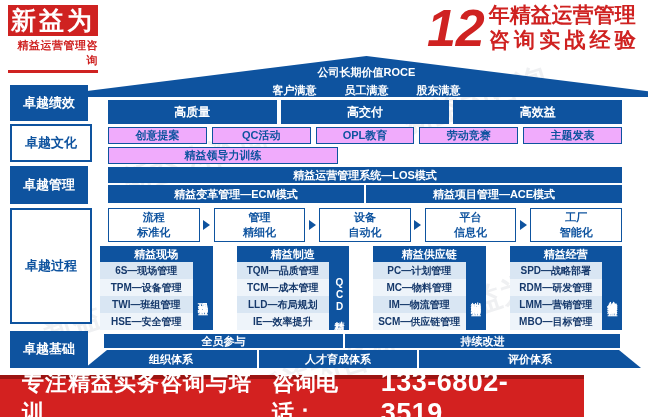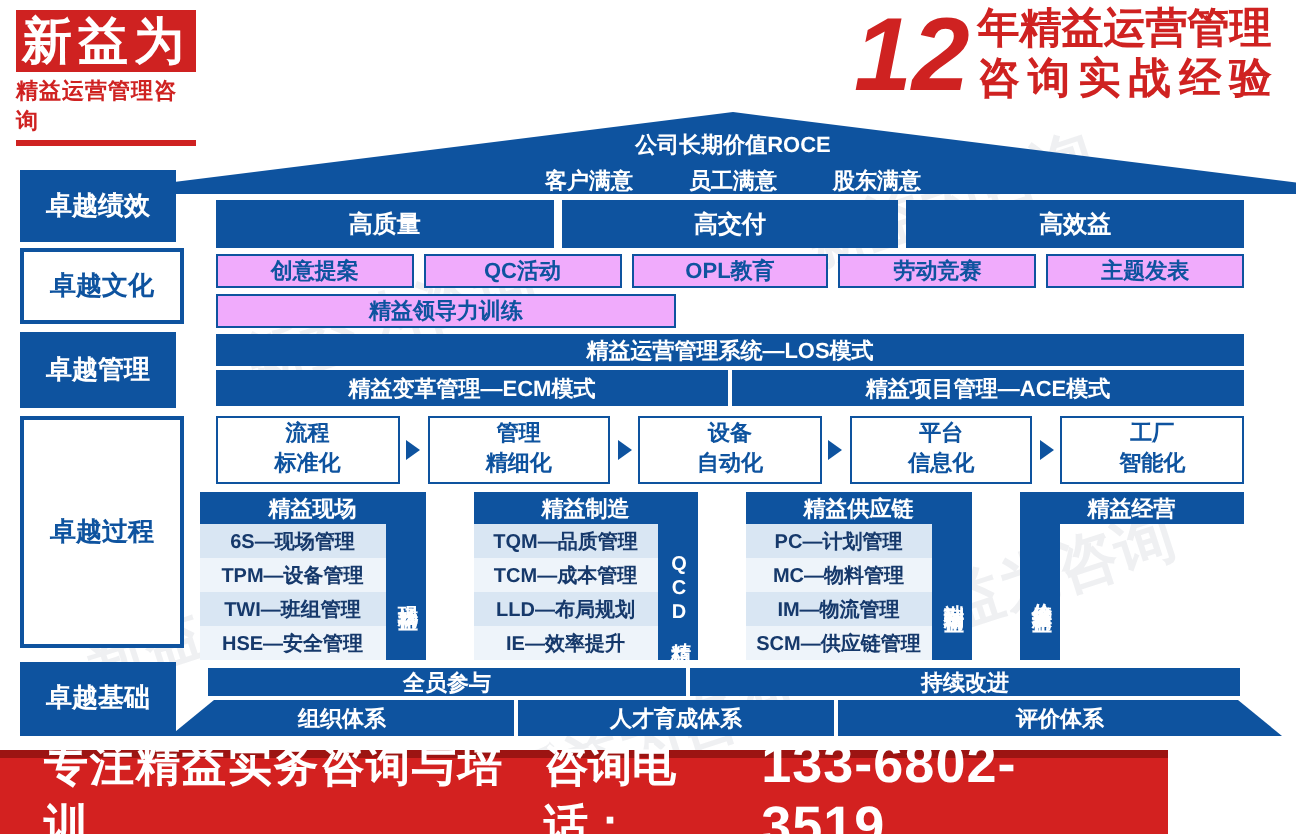--- a/index.html
+++ b/index.html
@@ -9,21 +9,21 @@
     -webkit-font-smoothing:antialiased;
   }
   .abs{position:absolute;}
   .flexc{display:flex;align-items:center;justify-content:center;}
   .wm{position:absolute;color:rgba(140,150,160,0.14);font-size:30px;font-weight:bold;
       transform:rotate(-18deg);white-space:nowrap;pointer-events:none;z-index:0;}
   
   .logo-box{left:8px;top:5px;width:90px;height:31px;background:var(--red,#cf2221);
     color:#fff;font-size:25px;font-weight:bold;letter-spacing:3px;}
   .logo-sub{left:8px;top:38px;width:90px;color:var(--red,#cf2221);font-size:11px;font-weight:bold;
-    text-align:left;border-bottom:3px solid var(--red,#cf2221);padding-bottom:2px;letter-spacing:0.5px;}
+    text-align:right;border-bottom:3px solid var(--red,#cf2221);padding-bottom:2px;letter-spacing:0.5px;}
   .slogan{right:10px;top:2px;display:flex;align-items:center;color:var(--red,#cf2221);}
   .slogan .num{font-size:52px;font-weight:bold;font-style:italic;line-height:1;margin-right:4px;}
   .slogan .lines{display:flex;flex-direction:column;font-weight:bold;font-size:21px;line-height:1.18;}
   .slogan .l2{letter-spacing:4.2px;}
   
   .side{left:10px;width:78px;text-align:center;font-weight:bold;font-size:13px;line-height:1.25;
     display:flex;align-items:center;justify-content:center;z-index:2;}
   .side.solid{background:var(--blue,#0e539f);color:#fff;}
   .side.outline{background:#fff;border:2px solid var(--blue,#0e539f);color:var(--blue,#0e539f);}
   
@@ -234,20 +234,26 @@
           <div class="col-item">MC—物料管理</div>
           <div class="col-item">IM—物流管理</div>
           <div class="col-item">SCM—供应链管理</div>
         </div>
         <div class="col-tab">端到端精益</div>
       </div>
     </div>
     <div class="col">
       <div class="col-head flexc">精益经营</div>
       <div class="col-body">
+        <div class="col-items">
+          <div class="col-item">SPD—战略部署</div>
+          <div class="col-item">RDM—研发管理</div>
+          <div class="col-item">LMM—营销管理</div>
+          <div class="col-item">MBO—目标管理</div>
+        </div>
         <div class="col-tab">价值增长精益</div>
       </div>
     </div>
   </div>
 
   <div class="abs r7">
     <div class="bluebox b1 flexc">全员参与</div>
     <div class="bluebox b2 flexc">持续改进</div>
   </div>
   <div class="abs r8">

